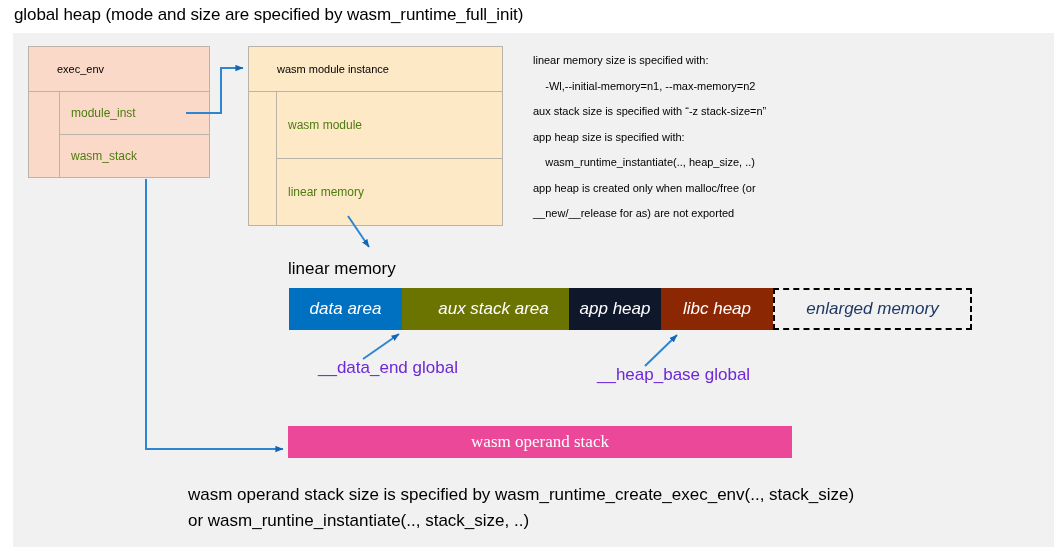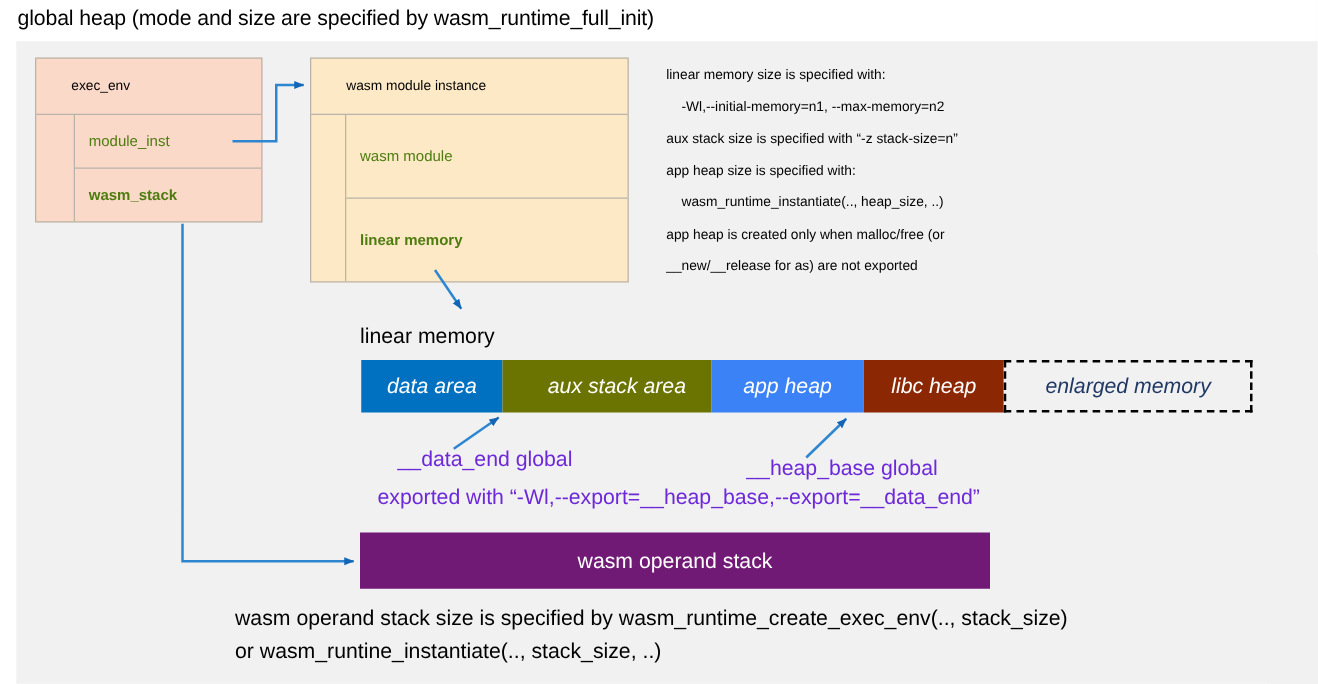--- a/index.html
+++ b/index.html
@@ -76,21 +76,21 @@
   .struct-field {
     box-sizing: border-box;
     flex: 1 1 0;
     display: flex;
     align-items: center;
     padding-left: 11px;
     font-size: 12px;
     color: #4d7c0f;
     border-bottom: 1px solid #b9b3a9;
   }
-  .struct-field:last-child { border-bottom: none; font-weight: bold; }
+  .struct-field:last-child { border-bottom: none; }
 
   .exec-env {
     left: 28px; top: 46px; width: 182px; height: 132px;
     background: #fbd9c8;
   }
   .exec-env .struct-head { height: 45px; }
   .exec-env .struct-gutter { width: 31px; }
 
   .module-inst {
     left: 248px; top: 46px; width: 255px; height: 180px;
@@ -153,27 +153,28 @@
   .anno-data-end  { left: 318px; top: 358px; }
   .anno-heap-base { left: 597px; top: 365px; }
   .anno-exported  { left: 302px; top: 388px; }
 
   
   .op-stack {
     position: absolute;
     left: 288px;
     top: 426px;
     width: 504px;
-    height: 45px;
-    background: #701a75;
+    height: 32px;
+    background: #ec4899;
     display: flex;
     align-items: center;
     justify-content: center;
     font-size: 17px;
     color: #ffffff;
+    font-family: Liberation Serif, serif;
   }
   .op-note {
     position: absolute;
     left: 188px;
     top: 482px;
     font-size: 17px;
     line-height: 25.5px;
     color: #000;
     white-space: pre;
   }
@@ -223,28 +224,27 @@
 app heap size is specified with:
     wasm_runtime_instantiate(.., heap_size, ..)
 app heap is created only when malloc/free (or
 __new/__release for as) are not exported</div>
 
   <div class="lm-label">linear memory</div>
 
   <div class="mem-bar" id="mem-bar">
       <div class="mem-seg" style="width: 113px; background: rgb(0, 112, 192); color: rgb(255, 255, 255);">data area</div>
       <div class="mem-seg" style="width: 167px; background: rgb(107, 116, 0); color: rgb(255, 255, 255); padding-left: 16px;">aux stack area</div>
-      <div class="mem-seg" style="width: 122px; background: #3b82f6; color: rgb(255, 255, 255);">app heap</div>
+      <div class="mem-seg" style="width: 92px; background: #0f172a; color: rgb(255, 255, 255);">app heap</div>
       <div class="mem-seg" style="width: 112px; background: rgb(139, 39, 3); color: rgb(255, 255, 255);">libc heap</div>
       <div class="mem-seg dashed" style="width: 199px; color: rgb(31, 56, 100);">enlarged memory</div>
     </div>
 
   <div class="anno anno-data-end">__data_end global</div>
   <div class="anno anno-heap-base">__heap_base global</div>
-  <div class="anno anno-exported">exported with “-Wl,--export=__heap_base,--export=__data_end”</div>
 
   <div class="op-stack">wasm operand stack</div>
   <div class="op-note">wasm operand stack size is specified by wasm_runtime_create_exec_env(.., stack_size)
 or wasm_runtine_instantiate(.., stack_size, ..)</div>
 
   <svg class="connectors" viewBox="0 0 1054 547" xmlns="http://www.w3.org/2000/svg">
     <defs>
       <marker id="ah" markerWidth="9" markerHeight="9" refX="7.6" refY="3.2" orient="auto" markerUnits="userSpaceOnUse">
         <path d="M0,0 L8,3.2 L0,6.4 z" fill="#1266b5"></path>
       </marker>

